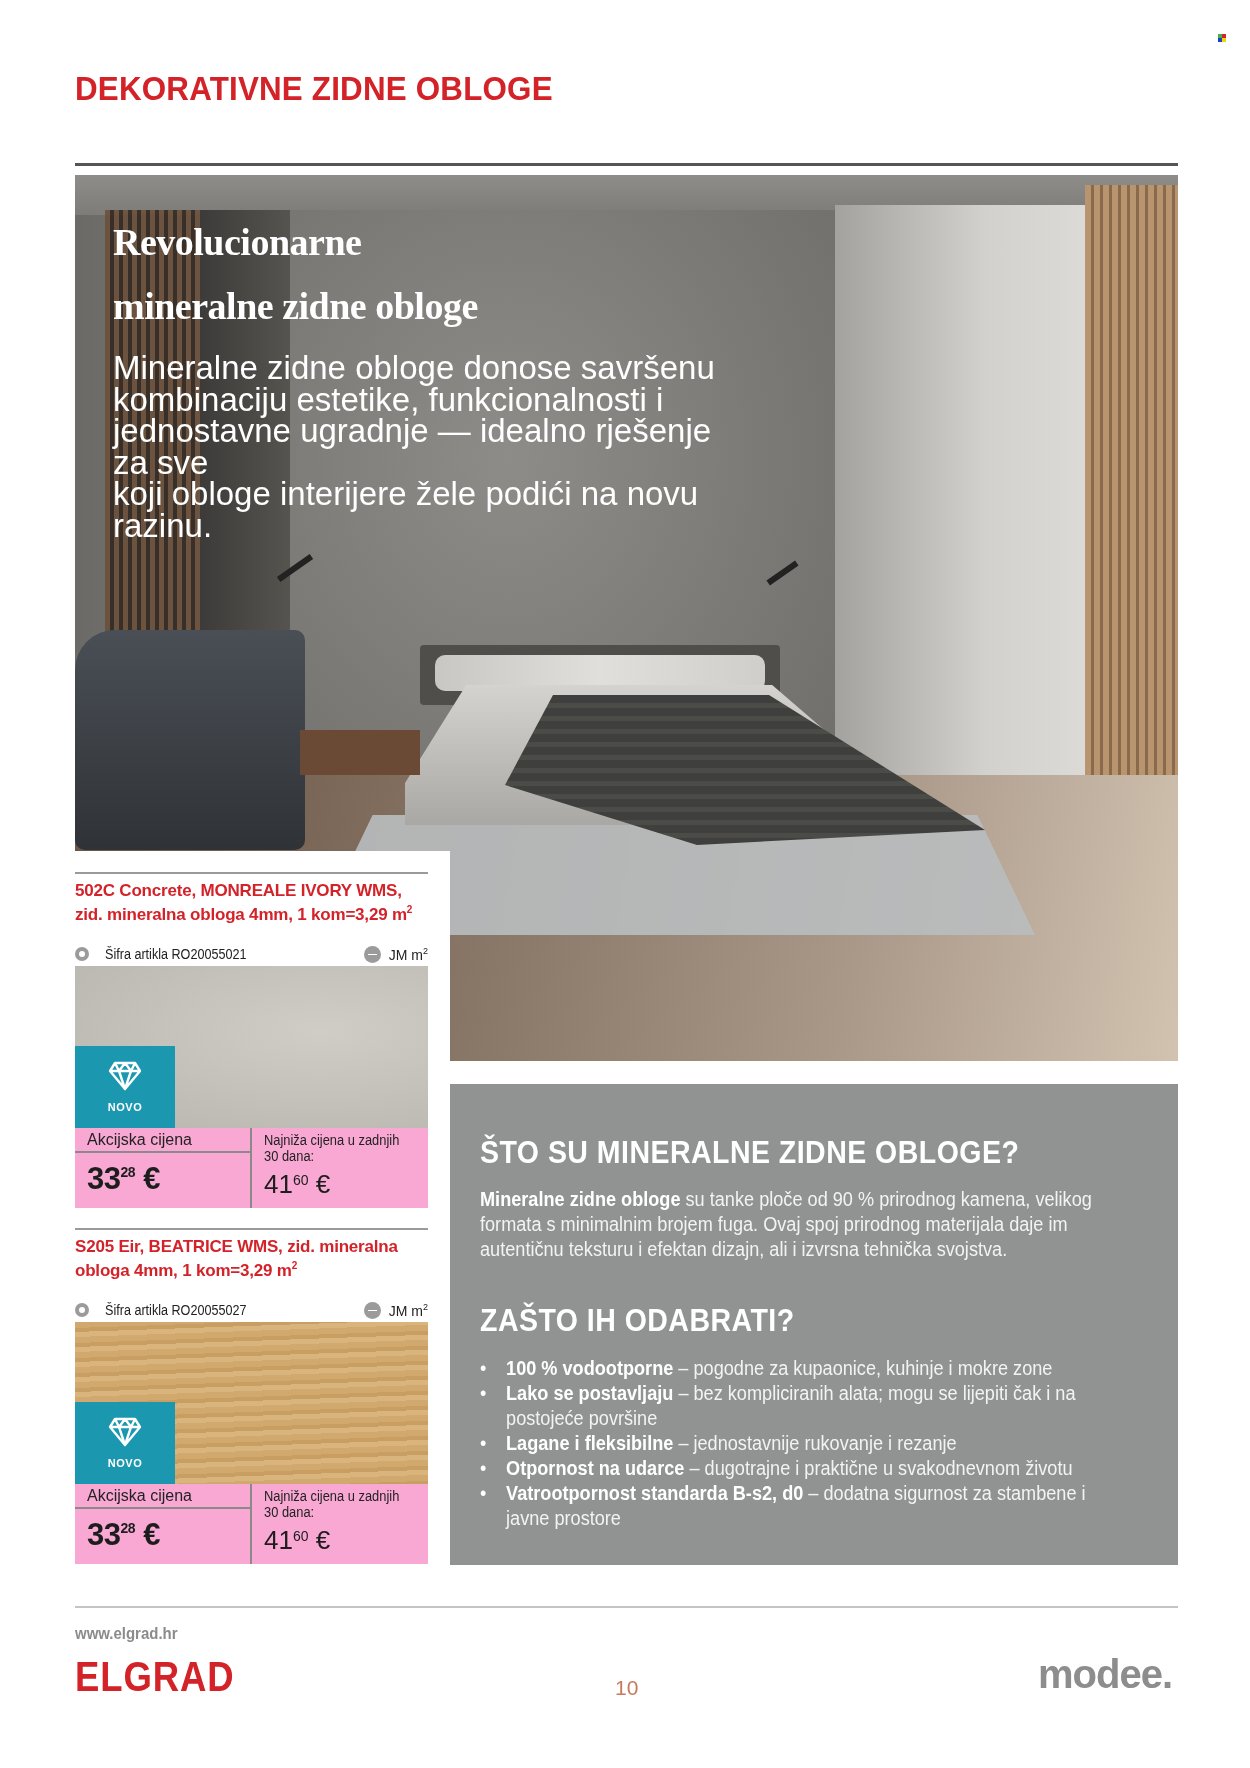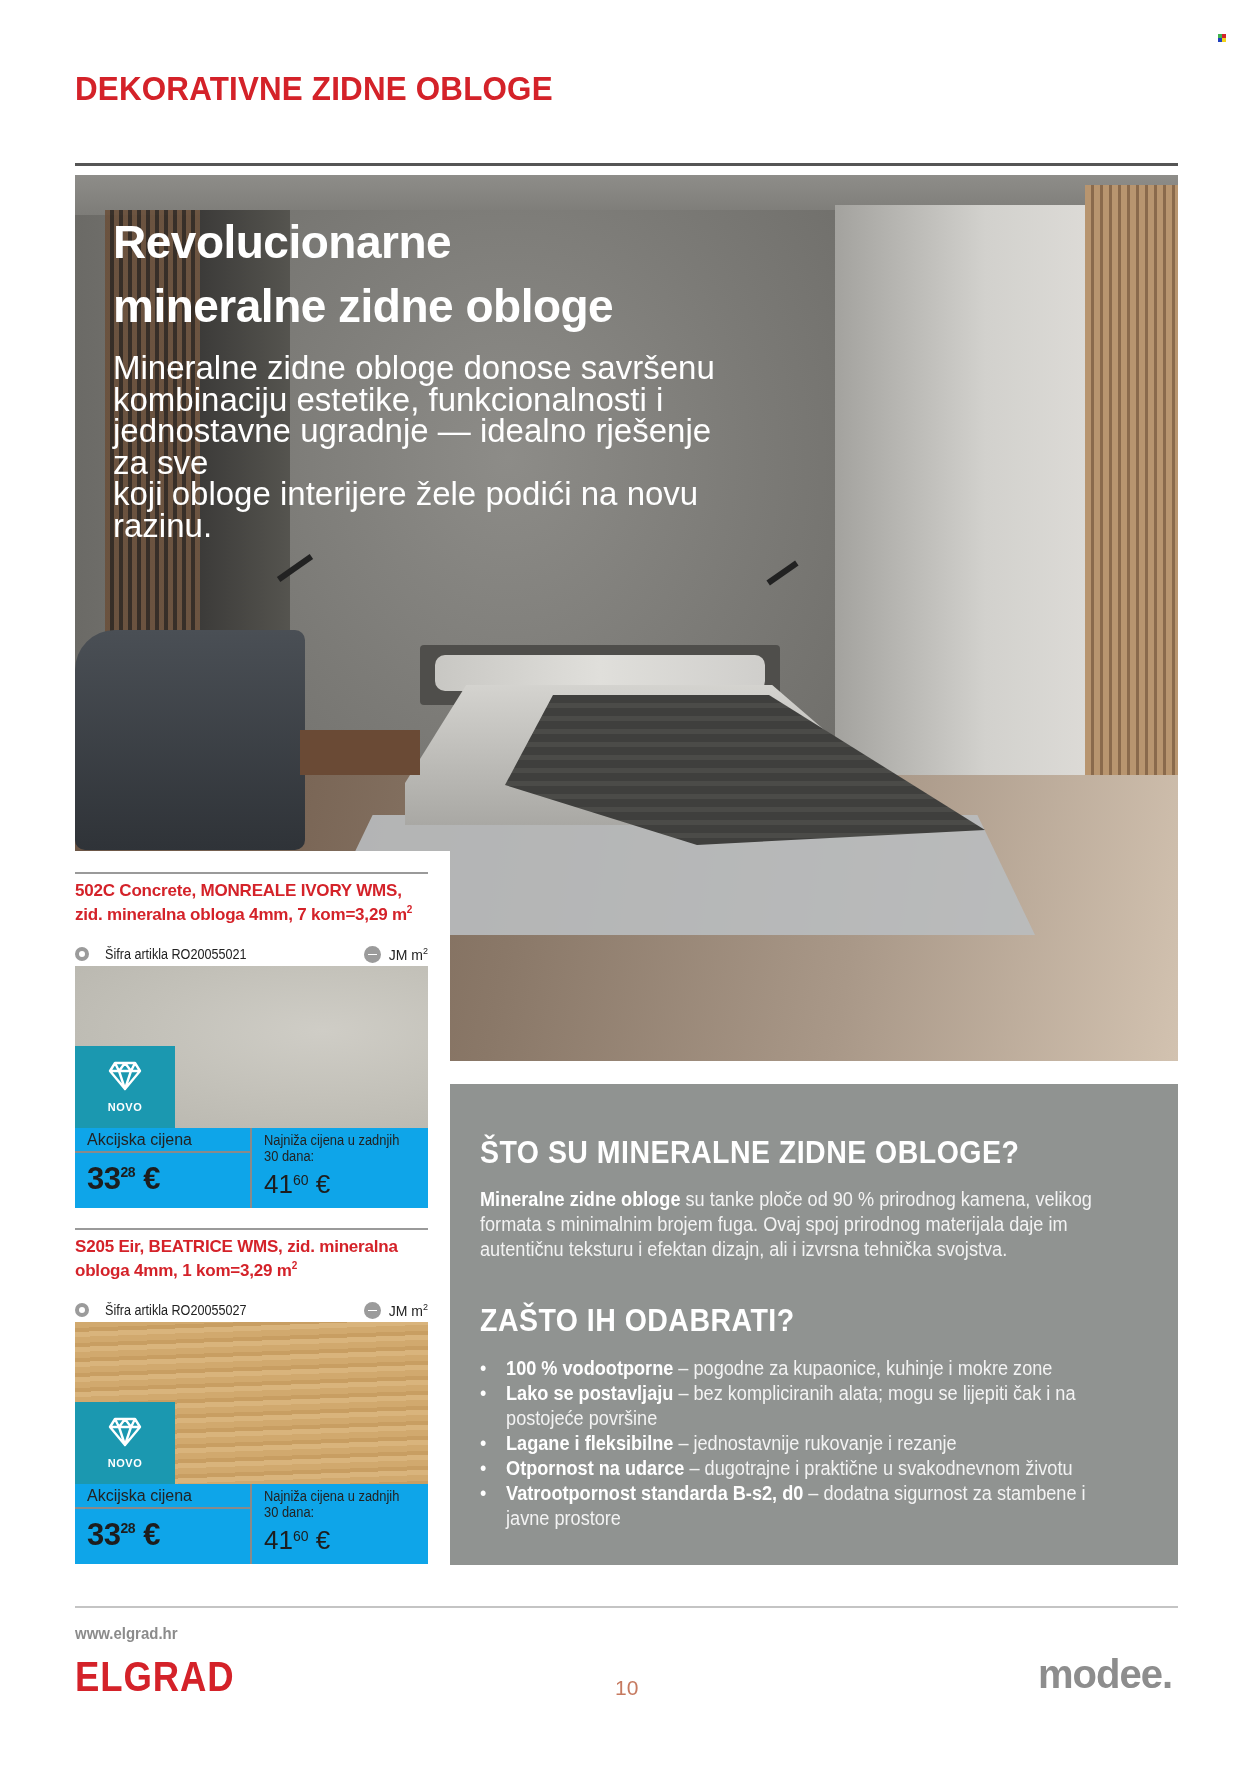--- a/index.html
+++ b/index.html
@@ -33,21 +33,21 @@
   .hero .bed-head { position: absolute; left: 345px; top: 470px; width: 360px; height: 60px; background: #4f4e4b; border-radius: 4px; }
   .hero .pillows { position: absolute; left: 360px; top: 480px; width: 330px; height: 36px; background: linear-gradient(90deg,#c8c7c3,#e0dfdb,#cfcecb); border-radius: 10px; }
   .hero .bed { position: absolute; left: 330px; top: 510px; width: 510px; height: 140px; background: linear-gradient(180deg,#d4d3cf,#a9a8a4); clip-path: polygon(12% 0, 72% 0, 100% 88%, 100% 100%, 0 100%, 0 70%); }
   .hero .blanket { position: absolute; left: 430px; top: 520px; width: 480px; height: 150px; background: repeating-linear-gradient(180deg,#3f3f3d 0 8px,#4b4b48 8px 13px); clip-path: polygon(10% 0, 55% 0, 100% 90%, 40% 100%, 0 60%); }
   .hero .chair { position: absolute; left: 0; top: 455px; width: 230px; height: 220px; background: linear-gradient(180deg,#4a4f55,#2f3338); border-radius: 40px 10px 10px 10px; }
   .hero .nightstand { position: absolute; left: 225px; top: 555px; width: 120px; height: 45px; background: #6a4a35; }
   .hero .lamp-l { position: absolute; left: 200px; top: 390px; width: 40px; height: 6px; background: #222; transform: rotate(-35deg); }
   .hero .lamp-r { position: absolute; left: 690px; top: 395px; width: 35px; height: 6px; background: #222; transform: rotate(-35deg); }
 
   .hero-text { position: absolute; left: 113px; top: 210px; color: #ffffff; width: 640px; }
-  .hero-title { font-family: Liberation Sans, sans-serif; font-size: 46px; font-weight: 700; line-height: 64px; letter-spacing: -0.5px; }
+  .hero-title { font-family: Liberation Serif, serif; font-size: 38px; font-weight: 700; line-height: 64px; letter-spacing: -0.5px; }
   .hero-sub { margin-top: 14px; font-size: 33px; line-height: 31.5px; font-weight: 400; }
 
   
   .left-column { position: absolute; left: 75px; top: 851px; width: 375px; height: 740px; background: #fff; }
 
   .product { position: absolute; left: 75px; width: 353px; }
   .product .divider { height: 2px; background: #9a9a9a; width: 353px; }
   .product .title { margin-top: 7px; color: #d42229; font-weight: 700; font-size: 17px; line-height: 19px; letter-spacing: -0.2px; }
   .product .title sup { font-size: 10px; }
   .sku-row { position: absolute; left: 0; width: 353px; height: 20px; display: flex; align-items: center; font-size: 14px; color: #222; }
@@ -57,21 +57,21 @@
   .sku-row .unit-icon::after { content: ""; position: absolute; left: 4px; right: 4px; top: 8px; height: 1px; background: #fff; }
   .sku-row .unit-text sup { font-size: 9px; }
 
   .swatch { position: absolute; left: 0; width: 353px; height: 162px; }
   .swatch.concrete { background: radial-gradient(ellipse at 70% 40%, #cfcdc6 0%, #c3c1b9 50%, #b7b5ad 100%); }
   .swatch.oak { background: repeating-linear-gradient(178deg, #d1a96e 0 6px, #c89e62 6px 10px, #d9b47c 10px 15px); }
   .novo-badge { position: absolute; left: 0; bottom: 0; width: 100px; height: 82px; background: #1b98b0; color: #fff; display: flex; flex-direction: column; align-items: center; justify-content: center; }
   .novo-badge svg { width: 34px; height: 30px; }
   .novo-badge .novo-label { font-size: 11px; font-weight: 700; margin-top: 10px; letter-spacing: 0.5px; }
 
-  .price-table { position: absolute; left: 0; width: 353px; height: 80px; background: #0ea5e9; display: flex; }
+  .price-table { position: absolute; left: 0; width: 353px; height: 80px; background: #f9a8d4; display: flex; }
   .price-left { width: 177px; border-right: 2px solid #8a8a8a; position: relative; }
   .price-left .lbl { height: 25px; border-bottom: 2px solid #8a8a8a; font-size: 16px; padding: 3px 0 0 12px; color: #222; }
   .price-left .val { font-size: 31px; font-weight: 700; padding: 8px 0 0 12px; color: #1d1d1d; letter-spacing: -0.5px; }
   .price-right { flex: 1; padding: 4px 0 0 12px; position: relative; }
   .price-right .lbl { font-size: 14px; line-height: 16px; color: #222; transform: scaleX(0.92); transform-origin: left; }
   .price-right .val { font-size: 26px; font-weight: 400; margin-top: 5px; color: #1d1d1d; }
   .val sup { font-size: 14px; vertical-align: top; position: relative; top: 3px; font-weight: inherit; }
 
   
   .info-box { position: absolute; left: 450px; top: 1084px; width: 728px; height: 481px; background: #909391; color: #fff; padding: 0 30px; }
@@ -136,21 +136,21 @@
     <div>koji obloge interijere žele podići na novu razinu.</div>
   </div>
 </div>
 
 <div class="left-column"></div>
 
 <div class="product" style="top:872px;">
   <div class="divider"></div>
   <div class="title">
     <div>502C Concrete, MONREALE IVORY WMS,</div>
-    <div><span>zid. mineralna obloga 4mm, 7 kom=3,29 m</span><sup>2</sup></div>
+    <div><span>zid. mineralna obloga 4mm, 1 kom=3,29 m</span><sup>2</sup></div>
   </div>
 </div>
 <div class="product" style="top:944px;">
   <div class="sku-row" style="top:0;">
     <span class="q-icon"></span>
     <span class="sku-text">Šifra artikla RO20055021</span>
     <span class="unit-icon"></span>
     <span class="unit-text"><span>JM m</span><sup>2</sup></span>
   </div>
   <div class="swatch concrete" style="top:22px;">

